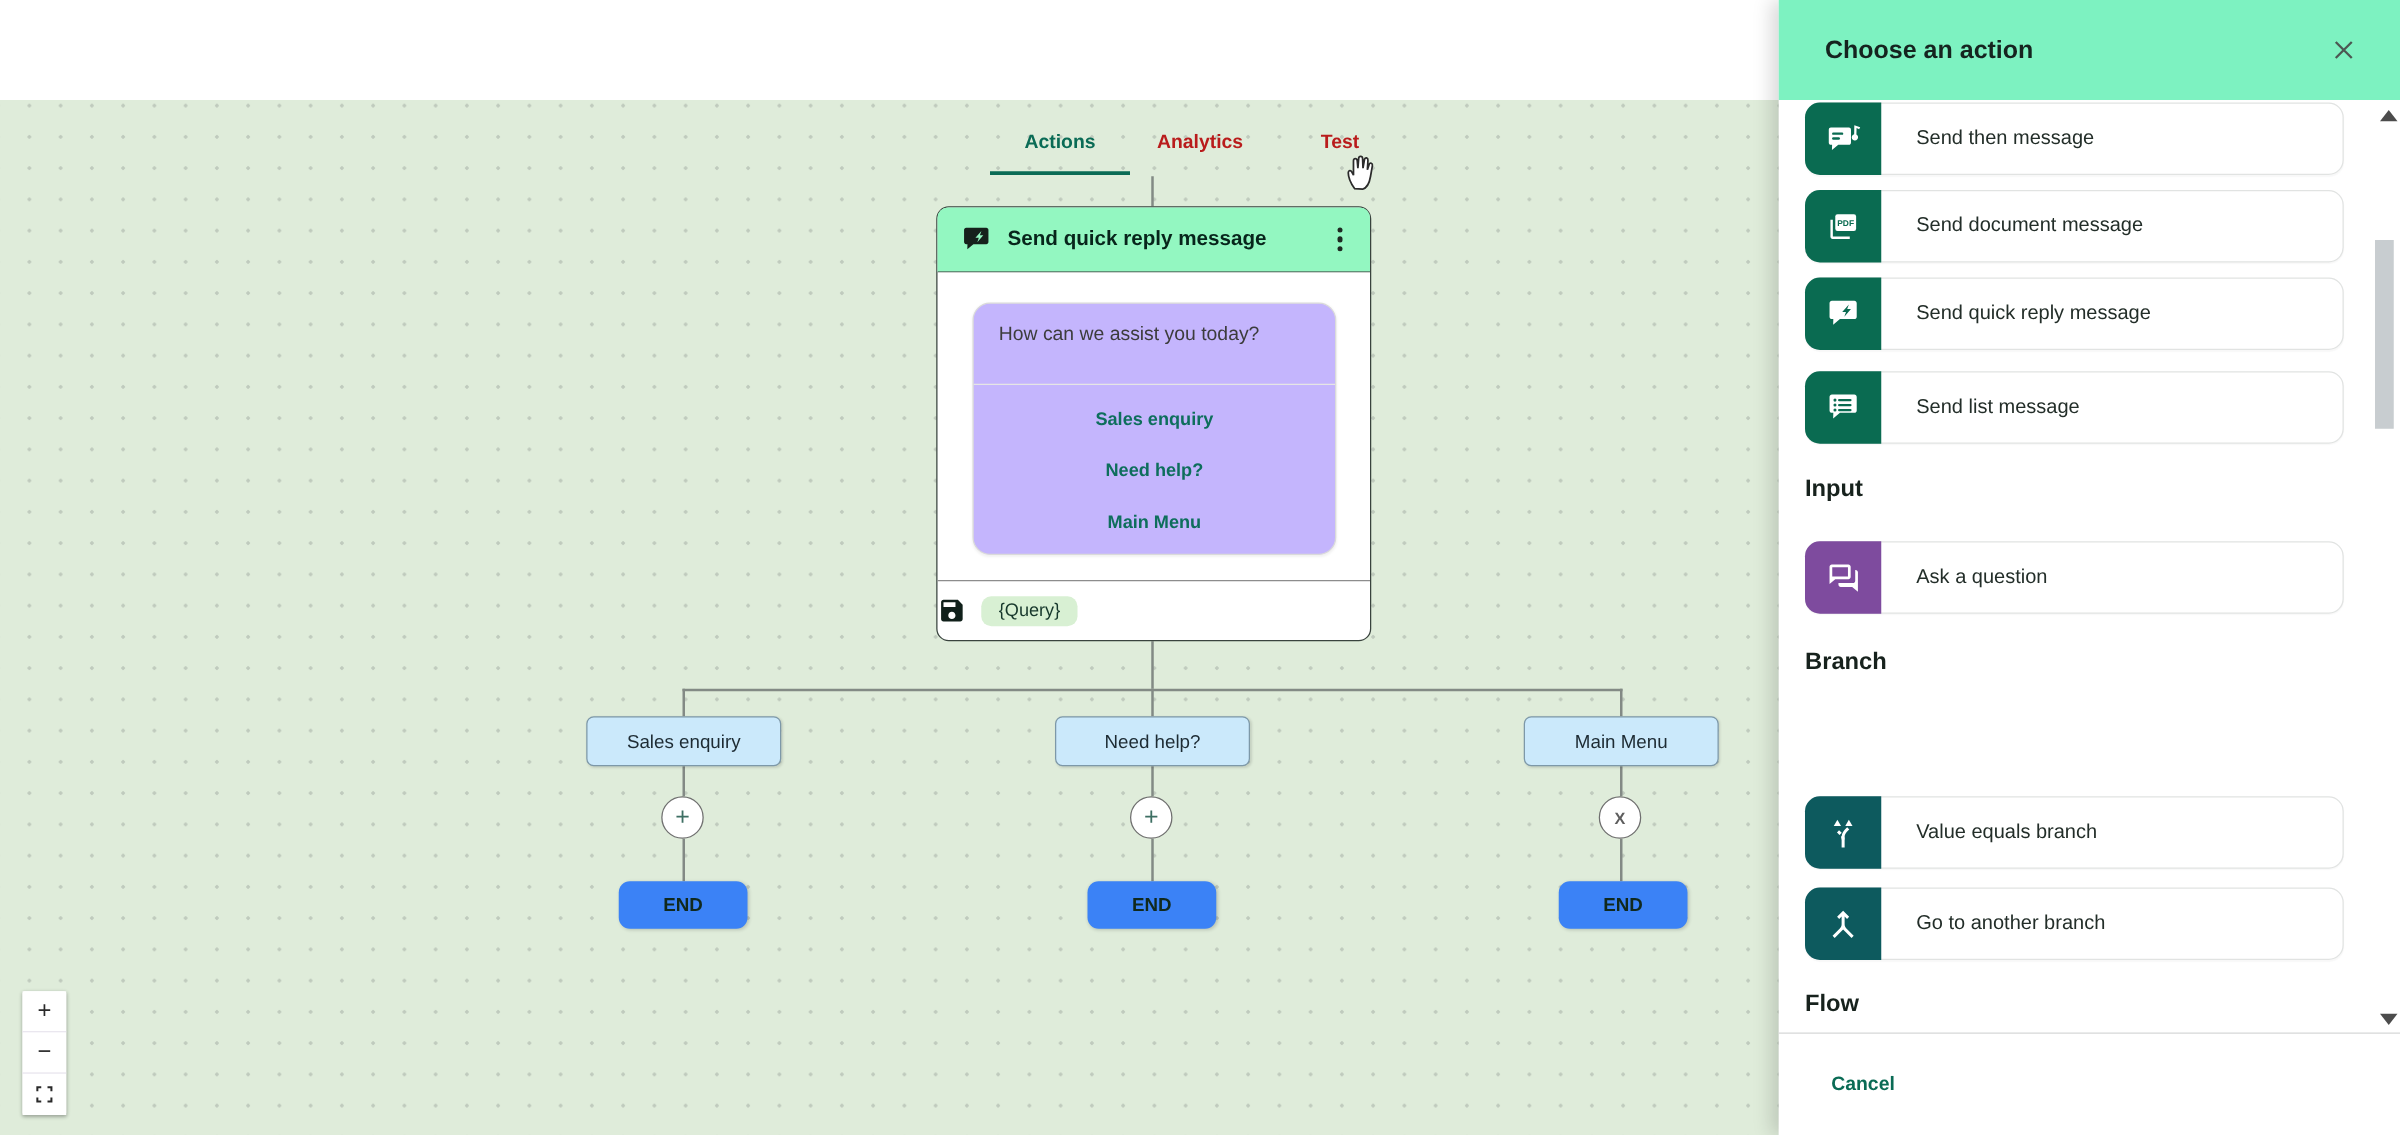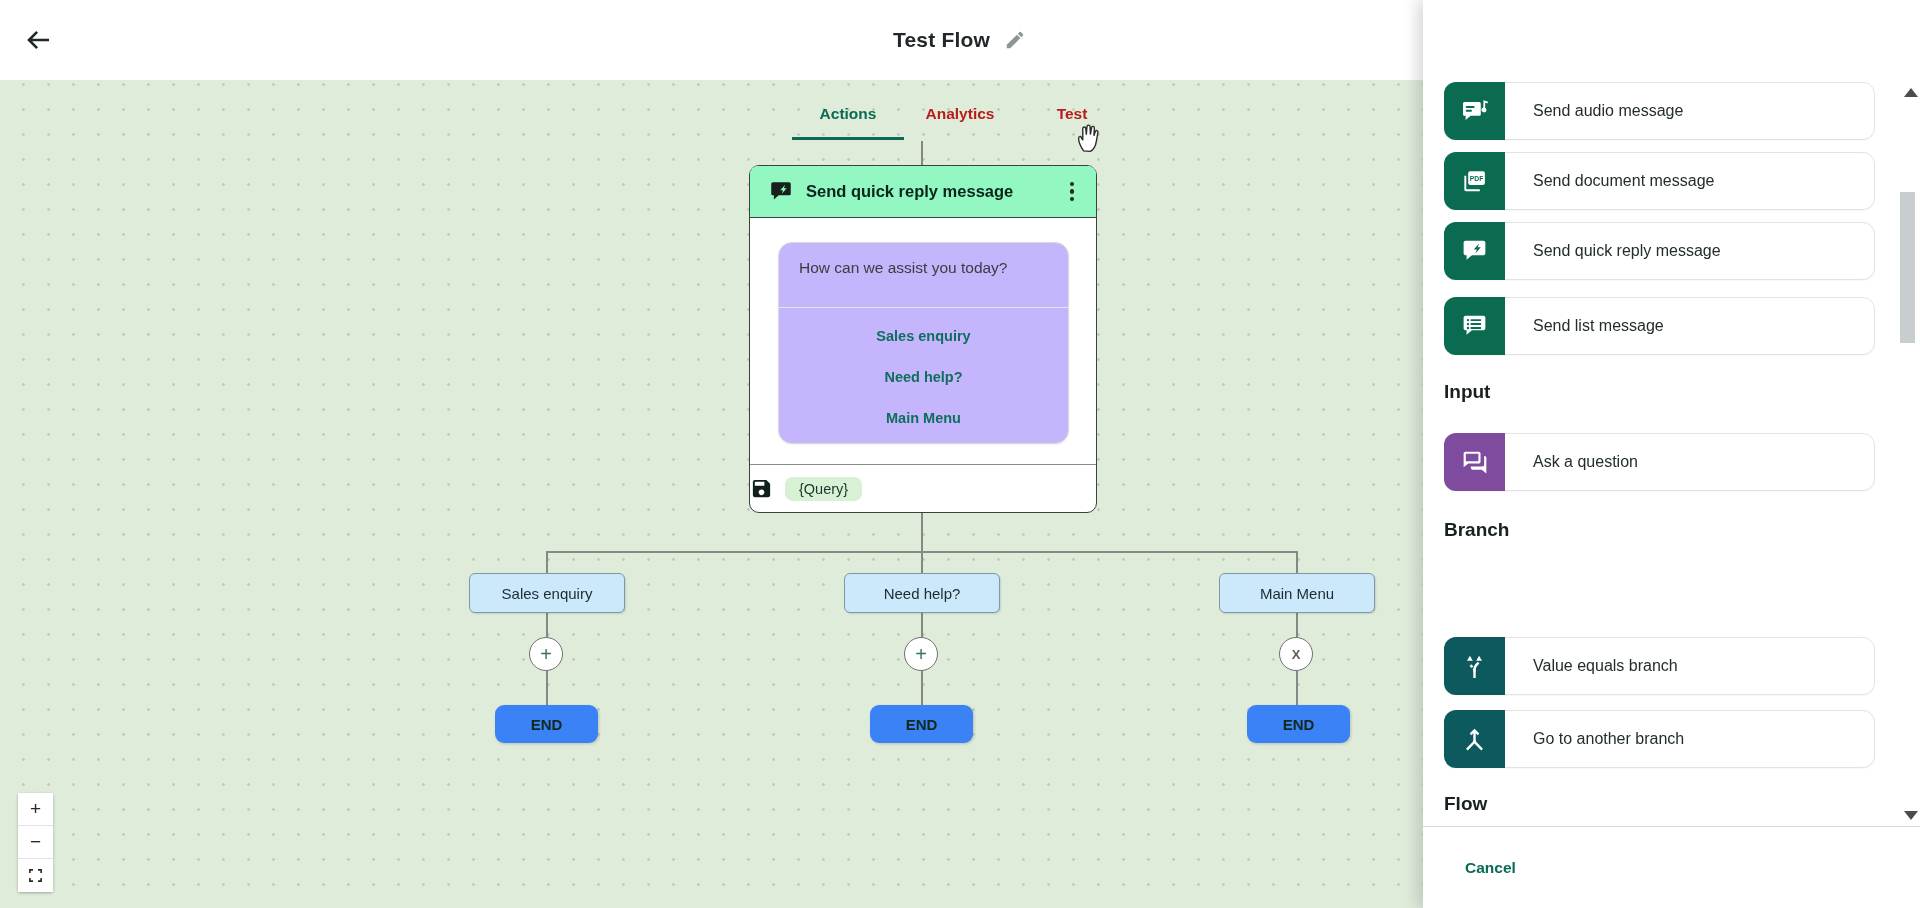--- a/index.html
+++ b/index.html
@@ -182,48 +182,41 @@
         </svg>
     </button>
   </div>
 
   <div class="hand">
     <svg width="26" height="30" viewBox="0 0 24 28">
         <path d="M7 26C4.5 22.5 2.3 18 2.3 14.2c0-1.9 2-2 2.6-.6L6.2 16V5.2c0-2 2.6-2 2.8 0l.5 5.6.6-7.4c.2-2 2.8-1.8 2.9.1l.3 7.3 1.1-6.5c.4-1.9 2.7-1.4 2.6.6l-.4 7 1.3-3.9c.6-1.8 2.8-1 2.4 1l-1.4 8c-.8 5-2.8 8.5-5.9 9.5z" fill="#fff" stroke="#2b2b2b" stroke-width="1.3"></path>
       </svg>
   </div>
 
-  <div class="app-header">
-    <button class="back-btn">
-      <svg width="30" height="30" viewBox="0 0 24 24" fill="none" stroke="#1f2a26" stroke-width="2.1">
-          <path d="M20 12H4M10.5 5.5 4 12l6.5 6.5"></path>
-        </svg>
-    </button>
-    <div class="title-wrap">
-      <span class="page-title">Test Flow</span>
-      <button class="pencil-btn">
-        <svg width="22" height="22" viewBox="0 0 24 24" fill="#8b9791">
-            <path d="M3 17.25V21h3.75L17.81 9.94l-3.75-3.75L3 17.25zM20.71 7.04c.39-.39.39-1.02 0-1.41l-2.34-2.34a.996.996 0 0 0-1.41 0l-1.83 1.83 3.75 3.75 1.83-1.83z"></path>
+
+  <div class="panel">
+    <div class="panel-header">
+      <span class="panel-title">Choose an action</span>
+      <button class="close-btn">
+        <svg width="22" height="22" viewBox="0 0 24 24" fill="none" stroke="#4c5853" stroke-width="2">
+            <path d="M5 5l14 14M19 5 5 19"></path>
           </svg>
       </button>
     </div>
-  </div>
-
-  <div class="panel">
 
     <div class="card" style="top:82px">
       <span class="iconblk green">
         <svg width="29" height="29" viewBox="0 0 24 24">
             <path fill="#fff" d="M15.8 4.2H3.9c-.8 0-1.4.6-1.4 1.4v8.6c0 .8.6 1.4 1.4 1.4h.8l-.1 3.5 4.2-3.5h7c.8 0 1.4-.6 1.4-1.4V5.6c0-.8-.6-1.4-1.4-1.4z"></path>
             <rect x="4.7" y="7.4" width="7.4" height="1.6" rx=".8" fill="#0a6b51"></rect>
             <rect x="4.7" y="10.6" width="5.2" height="1.6" rx=".8" fill="#0a6b51"></rect>
             <path fill="#fff" d="M19.4 2.6l-.1 6a2.1 2.1 0 1 0 1.5.2l.1-4.3 1.7.8.7-1.4-3.9-1.3z"></path>
           </svg>
       </span>
-      <span class="card-label">Send audio message</span>
+      <span class="card-label">Send then message</span>
     </div>
 
     <div class="card" style="top:152px">
       <span class="iconblk green">
         <svg width="29" height="29" viewBox="0 0 24 24">
             <path fill="#fff" d="M5.2 7.2H3.6v11.4c0 .8.6 1.4 1.4 1.4h11.4v-1.6H5.2V7.2z"></path>
             <rect x="6.8" y="3.6" width="13.8" height="11.2" rx="1.5" fill="#fff"></rect>
             <text x="13.7" y="11.6" text-anchor="middle" font-size="5.6" font-weight="bold" fill="#0a6b51" font-family="Liberation Sans,sans-serif">PDF</text>
           </svg>
       </span>

